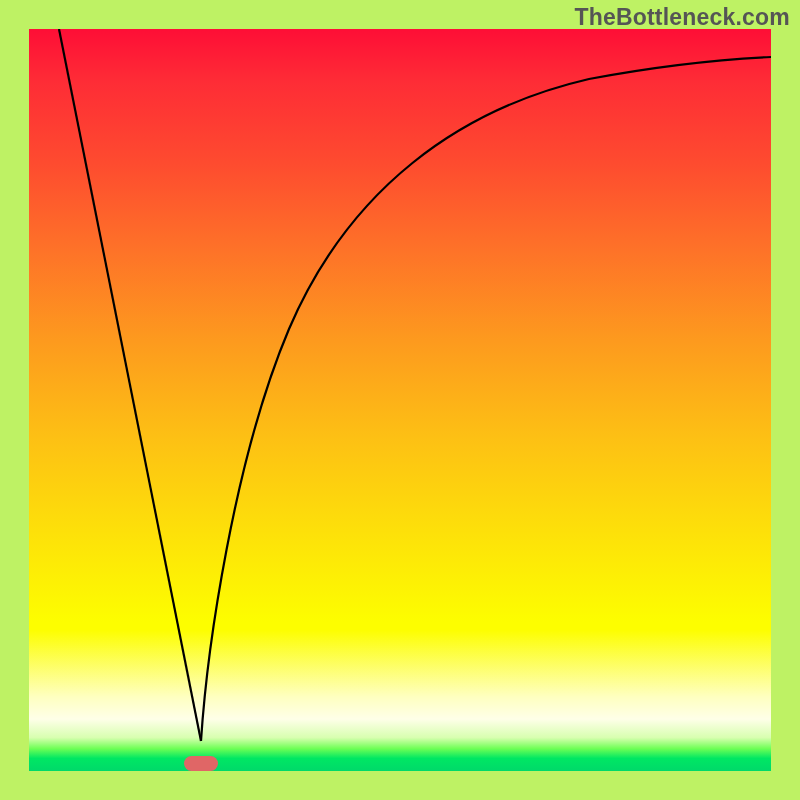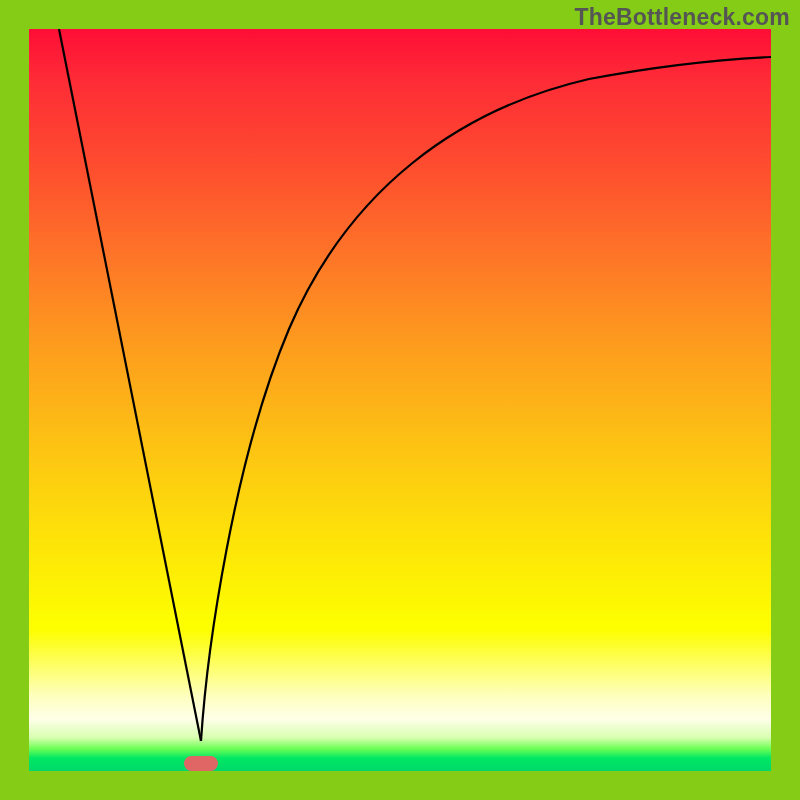--- a/index.html
+++ b/index.html
@@ -8,21 +8,21 @@
     width: 800px;
     height: 800px;
     overflow: hidden;
     background: #000;
     font-family: Arial, Helvetica, sans-serif;
   }
   .frame {
     position: relative;
     width: 800px;
     height: 800px;
-    background: #84cc16;
+    background: #bef264;
   }
   .plot {
     position: absolute;
     left: 29px;
     top: 29px;
     width: 742px;
     height: 742px;
     background: linear-gradient(to bottom,
       #fe0e36 0%,
       #fe2c36 7%,

